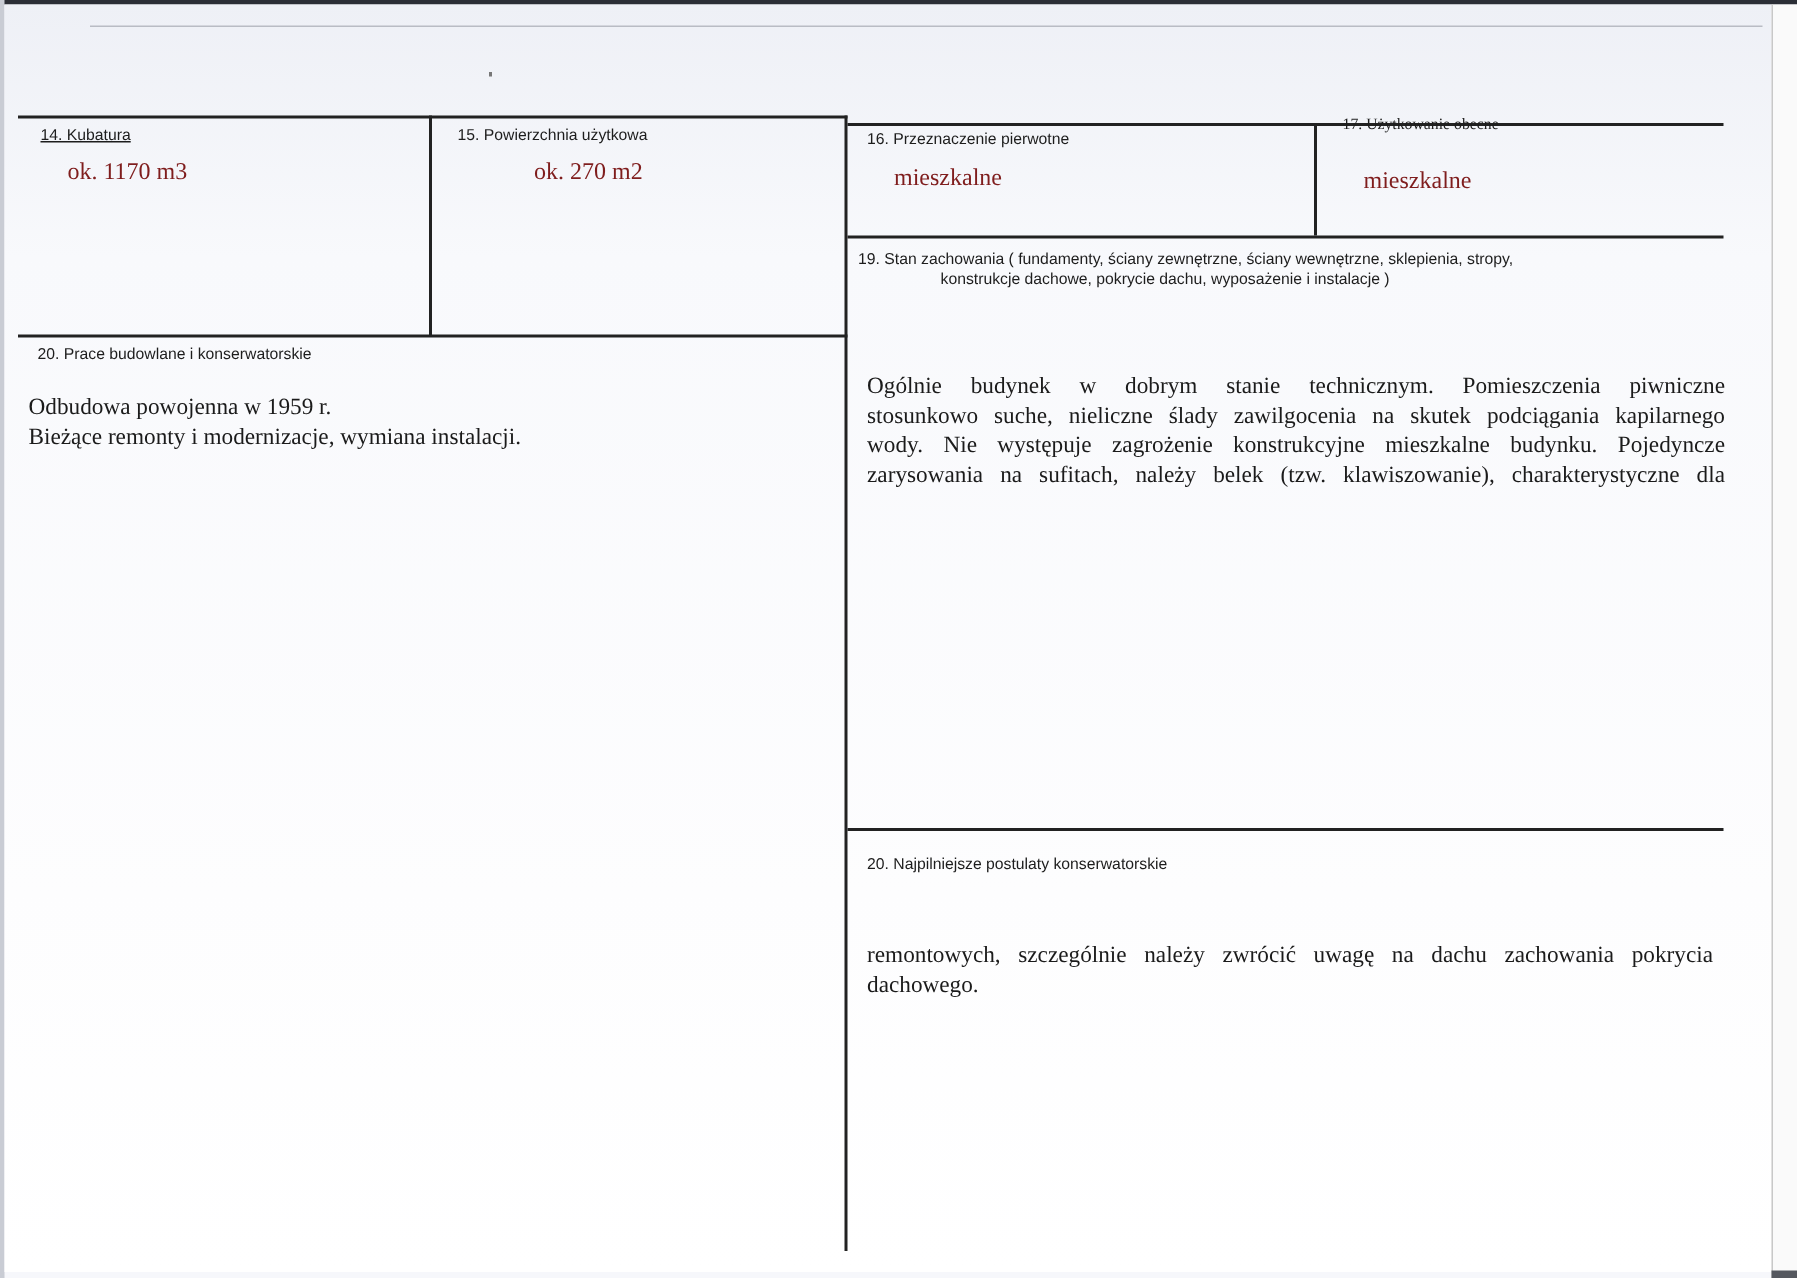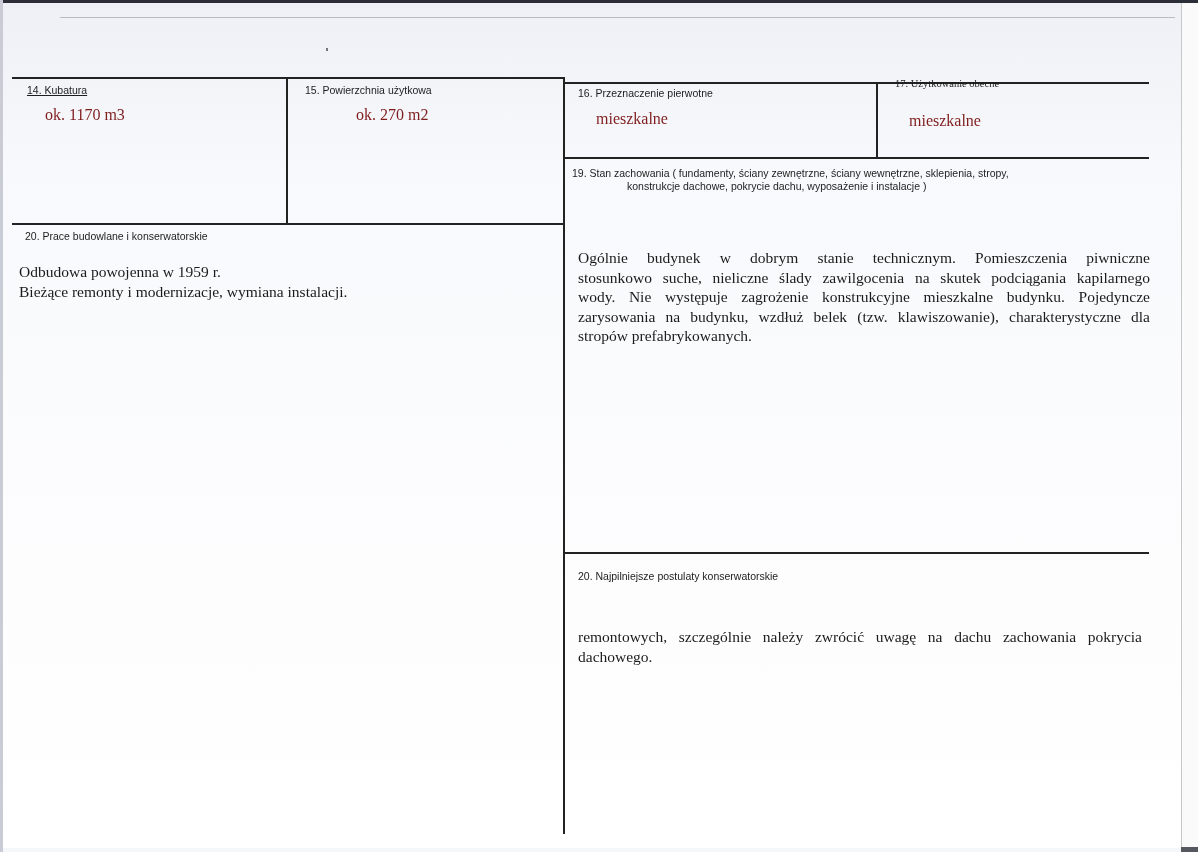--- a/index.html
+++ b/index.html
@@ -79,21 +79,20 @@
   <div>Odbudowa powojenna w 1959 r.</div>
   <div>Bieżące remonty i modernizacje, wymiana instalacji.</div>
 </div>
 
 <div class="label" style="left:572px; top:167px;">19. Stan zachowania ( fundamenty, ściany zewnętrzne, ściany wewnętrzne, sklepienia, stropy,</div>
 <div class="label" style="left:599px; top:180px;padding-left:28px;">konstrukcje dachowe, pokrycie dachu, wyposażenie i instalacje )</div>
 <div class="para lines" style="left:578px; top:232px; width:572px;margin-top:16px;">
   <div class="justify-line">Ogólnie budynek w dobrym stanie technicznym. Pomieszczenia piwniczne</div>
   <div class="justify-line">stosunkowo suche, nieliczne ślady zawilgocenia na skutek podciągania kapilarnego</div>
   <div class="justify-line">wody. Nie występuje zagrożenie konstrukcyjne mieszkalne budynku. Pojedyncze</div>
-  <div class="justify-line">zarysowania na budynku, wzdłuż belek (tzw. klawiszowanie), charakterystyczne dla</div>
-  <div>stropów prefabrykowanych.</div>
+  <div class="justify-line">zarysowania na sufitach, należy belek (tzw. klawiszowanie), charakterystyczne dla</div>
 </div>
 
 <div class="label" style="left:578px; top:570px;">20. Najpilniejsze postulaty konserwatorskie</div>
 <div class="para lines" style="left:578px; top:627px; width:564px;">
   <div class="justify-line">remontowych, szczególnie należy zwrócić uwagę na dachu zachowania pokrycia</div>
   <div>dachowego.</div>
 </div>
 
 </body></html>

